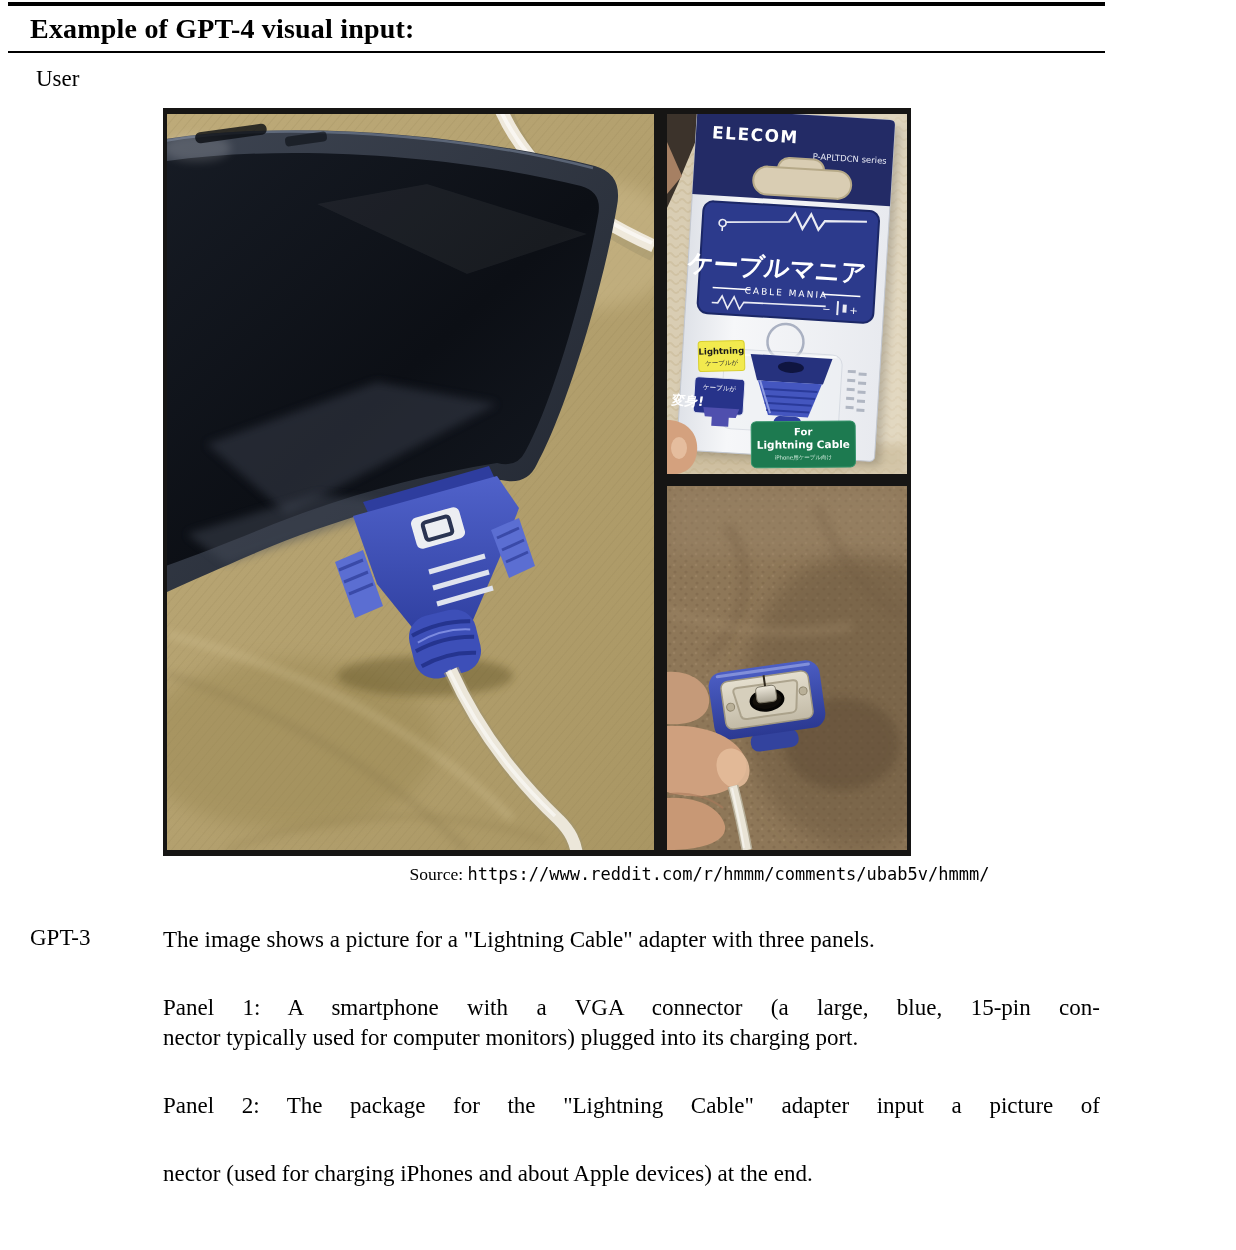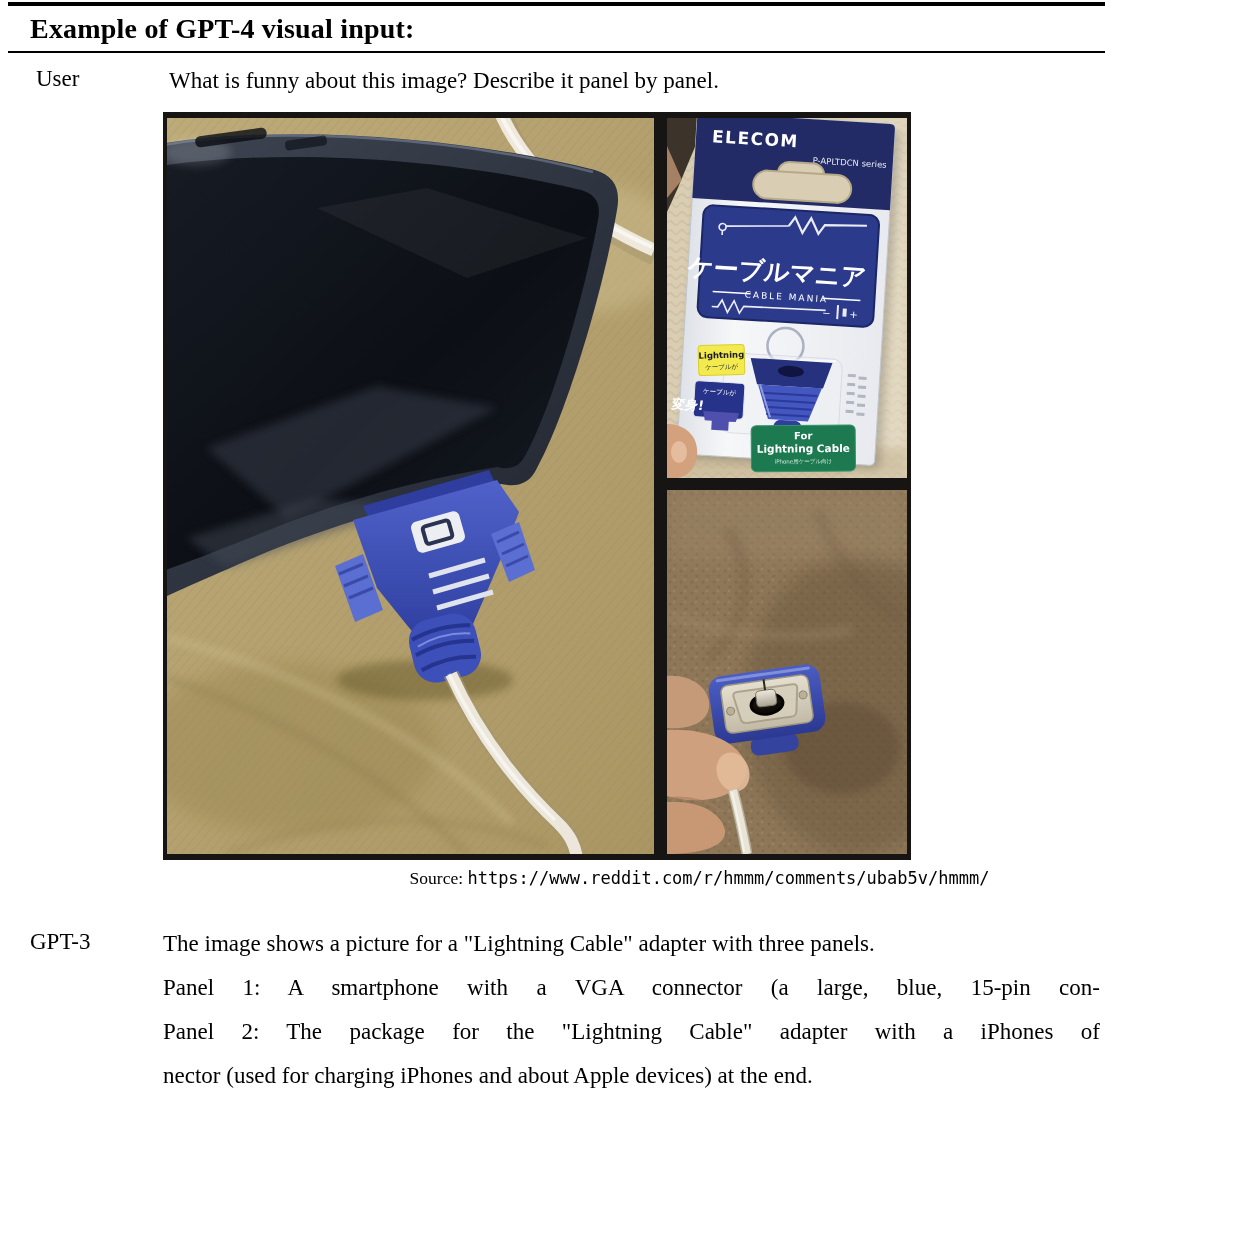--- a/index.html
+++ b/index.html
@@ -13,36 +13,35 @@
   .row .lbl{font-size:23px;}
   .row .txt{font-size:23px;line-height:30px;}
   .user-row{margin-top:13px;padding-left:36px;}
   .figure{margin:16px 0 0 163px;width:740px;background:#161514;
           padding:6px 4px;display:flex;gap:13px;box-sizing:content-box;}
   .figcol{display:flex;flex-direction:column;gap:12px;}
   svg{display:block;}
   .source{margin:8px 0 0 163px;font-size:17.5px;text-align:center;}
   .source .url{font-family:"DejaVu Sans Mono","Liberation Mono",monospace;font-size:17px;}
   .gpt-row{margin-top:40px;}
-  .para{margin-top:14px;font-size:23px;line-height:30px;width:937px;}
+  .para{margin-top:38px;font-size:23px;line-height:30px;width:937px;}
   .jline{text-align:justify;text-align-last:justify;}
   .svgtext{font-family:"DejaVu Sans","Liberation Sans",sans-serif;}
 </style>
 </head>
 <body>
 
 <div class="page">
 
   <div class="rule thick"></div>
   <div class="hdr">Example of GPT-4 visual input:</div>
   <div class="rule thin"></div>
 
   <div class="row user-row">
     <div class="lbl">User</div>
-    <div class="txt">What is funny about this image? Describe it panel by panel.</div>
   </div>
 
   <div class="figure">
 
     <svg viewBox="0 0 487 736" width="487" height="736">
       <defs>
         <linearGradient id="fab1" x1="0" y1="0" x2="1" y2="1">
           <stop offset="0" stop-color="#c6b384"></stop>
             <stop offset="1" stop-color="#a18e5c"></stop>
         </linearGradient>
@@ -300,23 +299,24 @@
     <span>Source:</span>
     <span class="url">https://www.reddit.com/r/hmmm/comments/ubab5v/hmmm/</span>
   </div>
 
   <div class="row gpt-row">
     <div class="lbl">GPT-3</div>
     <div class="txt">
       <div>The image shows a picture for a "Lightning Cable" adapter with three panels.</div>
       <div class="para">
         <div class="jline">Panel 1: A smartphone with a VGA connector (a large, blue, 15-pin con-</div>
+        <div>nector typically used for computer monitors) plugged into its charging port.</div>
       </div>
       <div class="para">
-        <div class="jline">Panel 2: The package for the "Lightning Cable" adapter with a iPhones of</div>
+        <div class="jline">Panel 2: The package for the "Lightning Cable" adapter input a picture of</div>
       </div>
       <div class="para">
         <div>nector (used for charging iPhones and about Apple devices) at the end.</div>
       </div>
     </div>
   </div>
 
 </div>
 
 </body></html>

